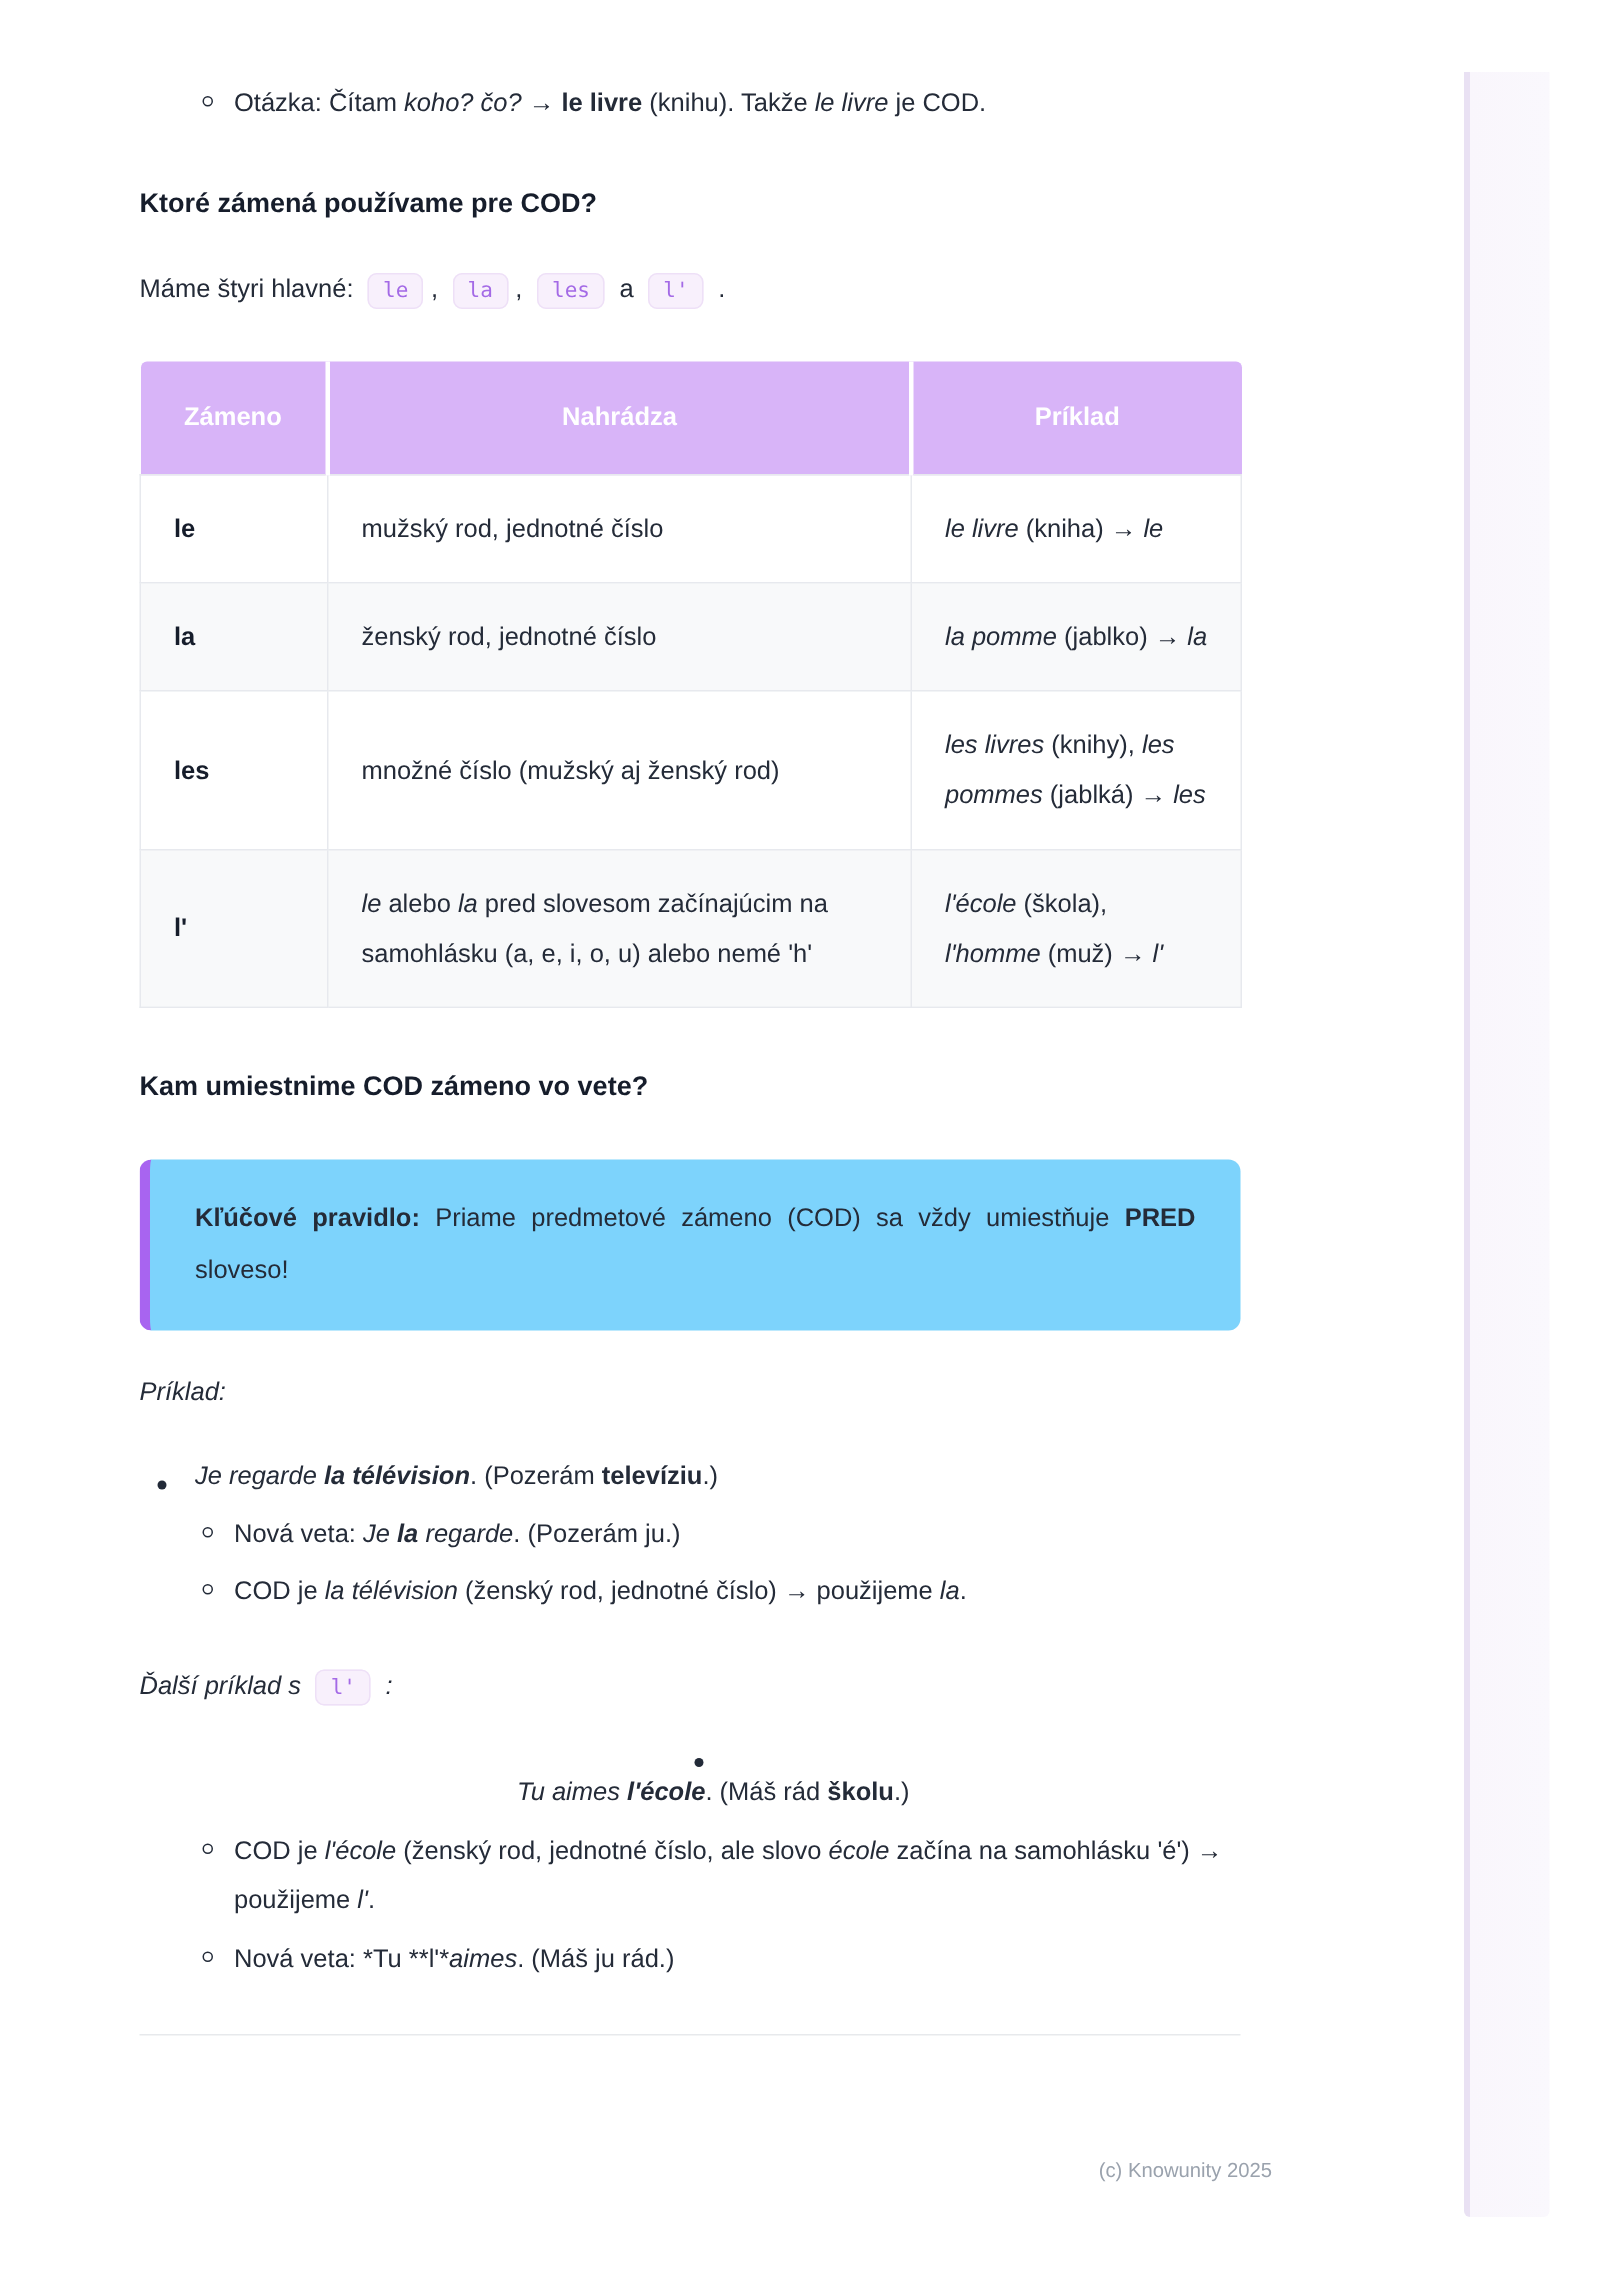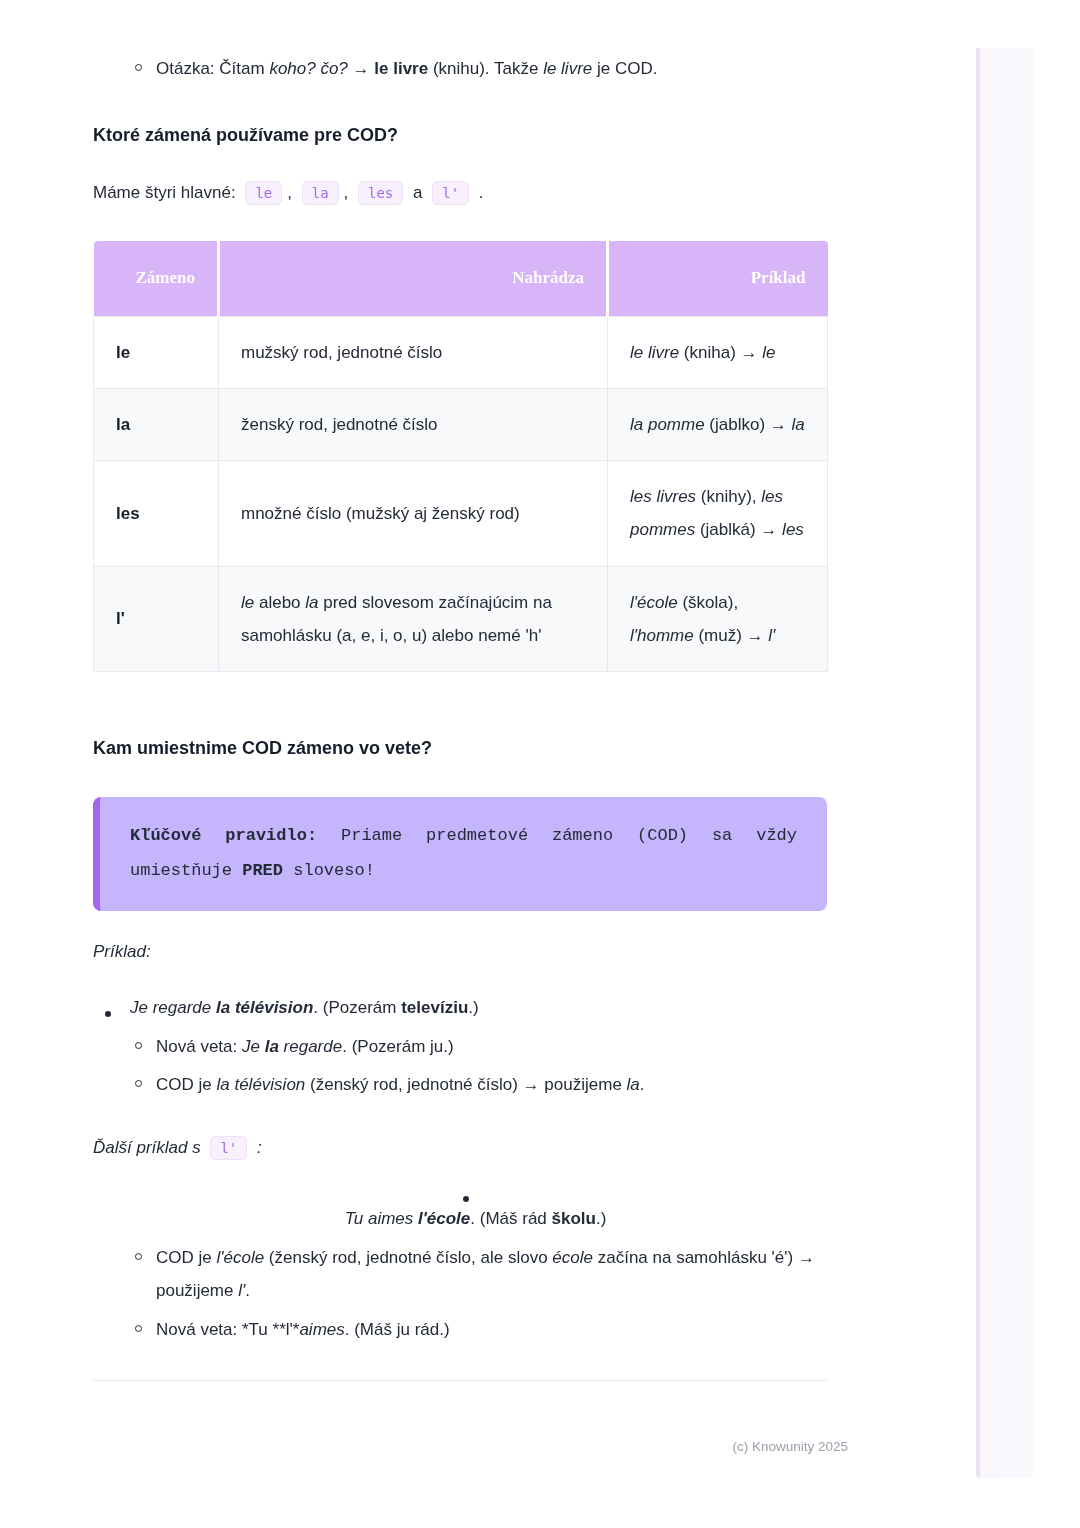--- a/index.html
+++ b/index.html
@@ -17,58 +17,57 @@
     border-radius:0 0 4px 4px;
   }
 
   .content {
     position:relative; width:734px; margin-left:93px; padding-top:52px;
     font-size:17px; line-height:1.95; color:#242b38;
   }
 
   h3 { font-size:18px; line-height:1.4; font-weight:700; color:#161d2b; }
   .h-first { margin-top:38px; }
-  .h-second { margin-top:64px; }
+  .h-second { margin-top:40px; }
 
   .lead { margin-top:28px; }
 
   
   .seg-i  { font-style:italic; }
   .seg-b  { font-weight:700; }
   .seg-bi { font-weight:700; font-style:italic; }
   .seg-chip {
     font-family:"DejaVu Sans Mono","Liberation Mono",monospace;
     font-style:normal; font-size:14px; color:#a46ae6;
     background:#f8f0fc; border:1px solid #eee0f7; border-radius:6px;
     padding:3px 9px; margin:0 5px; white-space:nowrap;
   }
 
   
   table.ptable { margin-top:32px; width:734px; border-collapse:collapse; table-layout:fixed; }
   .ptable col.c1 { width:125px; } .ptable col.c2 { width:389px; } .ptable col.c3 { width:220px; }
   .ptable th {
     background:#d8b4f8; color:#ffffff; font-weight:700; font-size:17px;
-    text-align:right; padding:22px 22px; line-height:1.8;font-family:Liberation Serif, serif;
+    text-align:center; padding:22px 22px; line-height:1.8;
   }
   .ptable th + th { border-left:3px solid #ffffff; }
   .ptable th:first-child { border-top-left-radius:4px; }
   .ptable th:last-child  { border-top-right-radius:4px; }
   .ptable td {
     border:1px solid #e7e9ee; padding:19px 22px; vertical-align:middle;
     line-height:1.95; background:#ffffff;
   }
   .ptable tbody tr:nth-child(even) td { background:#f8f9fa; }
   .ptable td.pron { font-weight:700; color:#161d2b; }
 
   
   .callout {
-    margin-top:36px; background:#c4b5fd;
+    margin-top:36px; background:#7dd3fc;
     border-left:7px solid #a864f0; border-radius:8px;
     padding:22px 30px;
-    font-family:Liberation Mono, monospace;
   }
   .callout-text { text-align:justify; line-height:2.05; }
 
   .label  { margin-top:24px; }
   .label2 { margin-top:30px; }
   .ital { font-style:italic; }
 
   
   .li { display:flex; align-items:flex-start; }
   .li-text { flex:1; }

